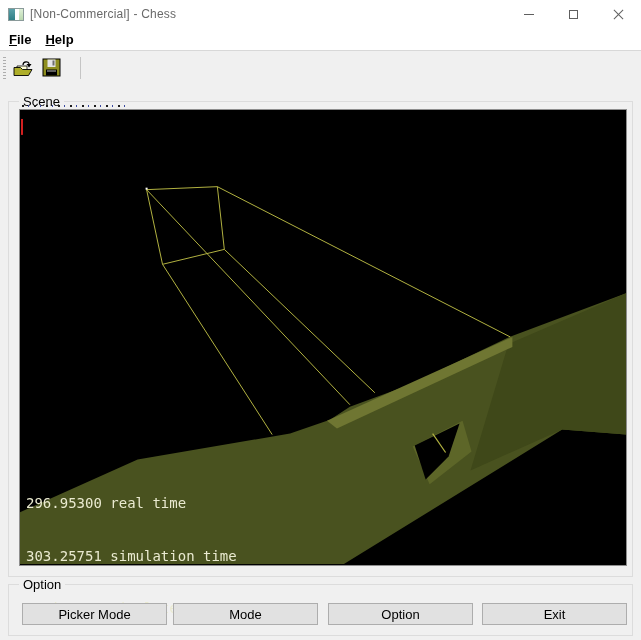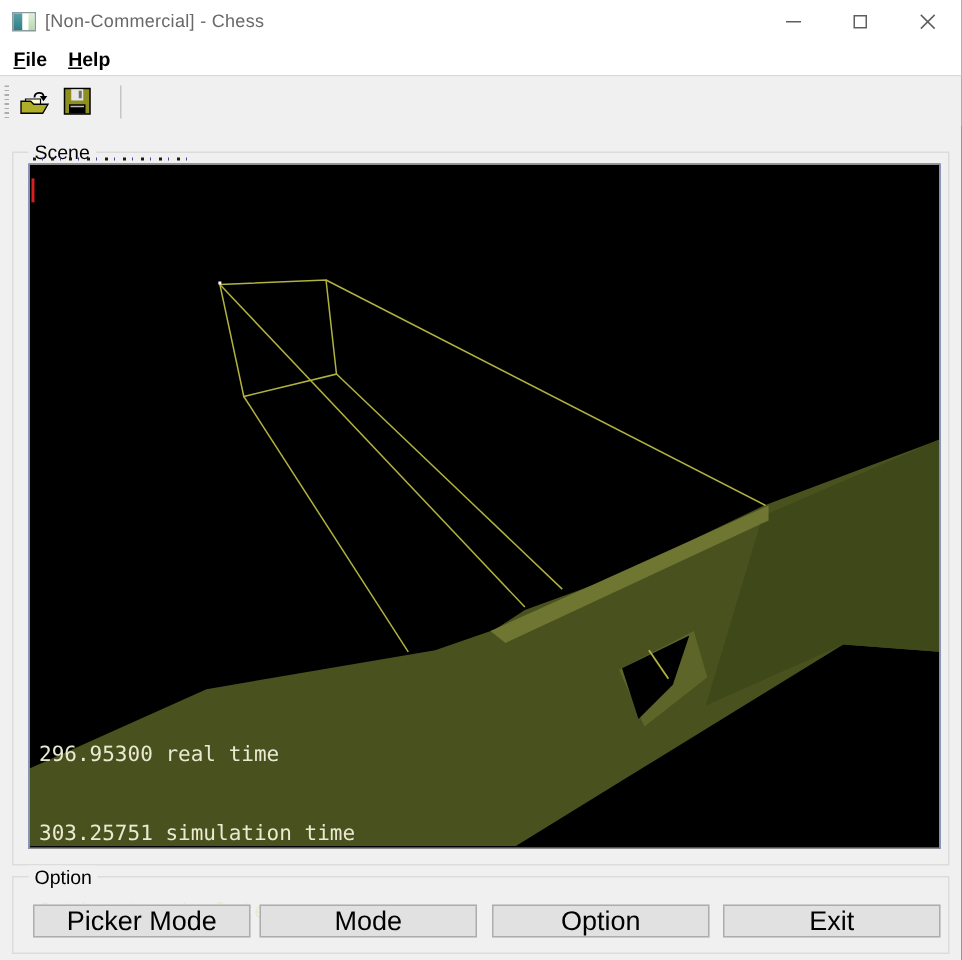--- a/index.html
+++ b/index.html
@@ -33,30 +33,30 @@
   .gripper { width:3px; height:22px; margin:0 5px 0 3px;
              background:repeating-linear-gradient(180deg,#adadad 0 1px,transparent 1px 3px); }
   .tool-btn { width:25px; height:25px; display:flex; align-items:center; justify-content:center; margin-right:3px; }
   .tool-sep { width:1px; height:22px; background:#c5c5c5; margin-left:13px; }
 
   
   .groupbox { position:absolute; border:1px solid #dcdcdc; }
   .groupbox .gb-label { position:absolute; top:-8px; left:10px; background:#f0f0f0; padding:0 4px; font-size:13px; color:#000; }
 
   
-  .viewport { position:absolute; left:19px; top:109px; width:608px; height:457px; background:#1d4ed8; border:1px solid #8e8e8e;text-decoration:underline; }
+  .viewport { position:absolute; left:19px; top:109px; width:608px; height:457px; background:#14532d; border:1px solid #8e8e8e;text-decoration:underline; }
   .viewport svg { position:absolute; left:0; top:0; }
   .stats { position:absolute; left:6px; top:350px; font-family:"DejaVu Sans Mono", monospace;
            font-size:14px; line-height:17.5px; color:#eaead0; white-space:pre; }
   .artifact { position:absolute; left:22px; top:105px; width:104px; height:2px;
               background:repeating-linear-gradient(90deg,#1c1c1c 0 2px,transparent 2px 6px,#3a49a0 6px 7px,transparent 7px 12px); }
 
   
   .push-btn { position:absolute; top:603px; height:22px; width:145px; background:#e1e1e1; border:1px solid #adadad;
-              display:flex; align-items:center; justify-content:center; font-size:18px; color:#000; }
+              display:flex; align-items:center; justify-content:center; font-size:13px; color:#000; }
 </style>
 </head>
 <body>
 
 <div class="window">
 
   <div class="titlebar">
     <div class="app-icon">
       <div class="st1"></div>
       <div class="st2"></div>

